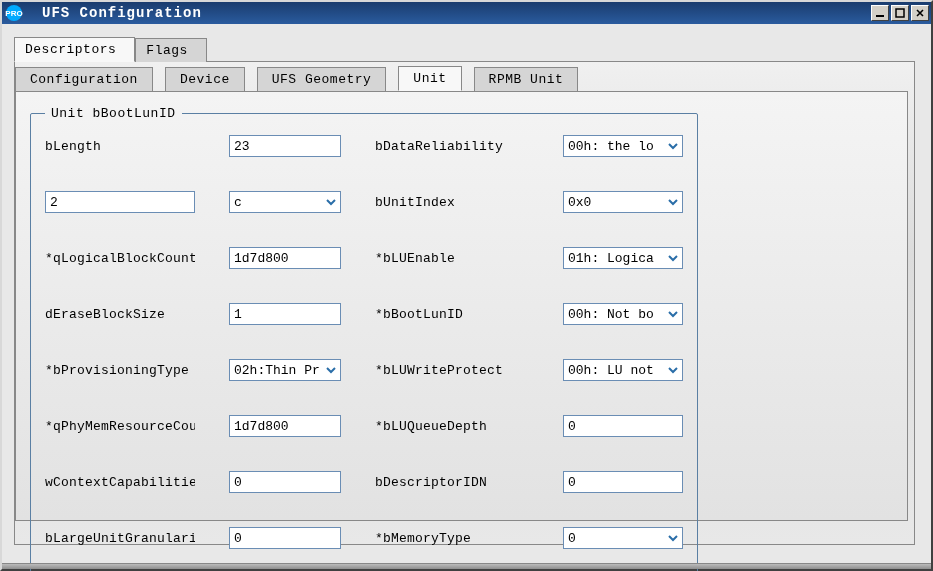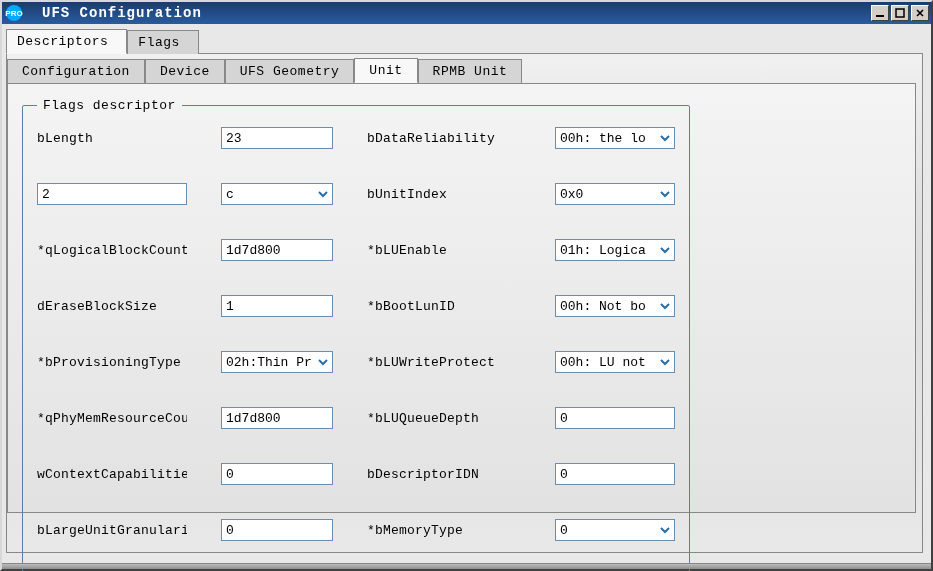--- a/index.html
+++ b/index.html
@@ -59,21 +59,21 @@
     font-family: sans-serif;
     font-size: 11px;
     color: #000;
     cursor: pointer;
   }
   .win-btn svg { display: block; }
 
   .client {
     flex: 1;
     background: #e8e8e8;
-    padding: 4px;
+    padding: 12px;
     display: flex;
     flex-direction: column;
   }
 
   .tabs-row {
     display: flex;
     align-items: flex-end;
     padding: 0 0 0 0;
   }
   .tab {
@@ -104,21 +104,21 @@
     display: flex;
     align-items: flex-end;
     padding: 4px 0 0 0;
   }
   .sub-tab {
     padding: 4px 14px;
     border: 1px solid #888;
     border-bottom: none;
     background: #d5d5d5;
     cursor: pointer;
-    margin-right: 0;
+    margin-right: 12px;
     letter-spacing: 0.5px;
   }
   .sub-tab.active {
     background: #f8f8f8;
     border-bottom: 1px solid #f8f8f8;
     z-index: 2;
   }
   .sub-tab.first { margin-left: 0; }
   .sub-panel {
     border: 1px solid #888;
@@ -234,21 +234,21 @@
           <div class="sub-tab first">Configuration</div>
           <div class="sub-tab">Device</div>
           <div class="sub-tab">UFS Geometry</div>
           <div class="sub-tab active">Unit</div>
           <div class="sub-tab">RPMB Unit</div>
         </div>
 
       <div class="sub-panel">
 
         <fieldset class="group">
-          <legend>Flags descriptor</legend>
+          <legend>Unit bBootLunID</legend>
           <div class="form-grid" id="form-grid">
               <div class="lbl">bLength</div>
               <input class="txt" value="23" style="">
               <div class="lbl">bDataReliability</div>
               <div class="combo">
                 <span class="combo-text">00h: the lo</span>
                 <span class="combo-arrow">
                   <svg width="10" height="10">
                     <path d="M1 3 L5 7 L9 3" fill="none" stroke="#2a6ea8" stroke-width="2"></path>
                   </svg>

